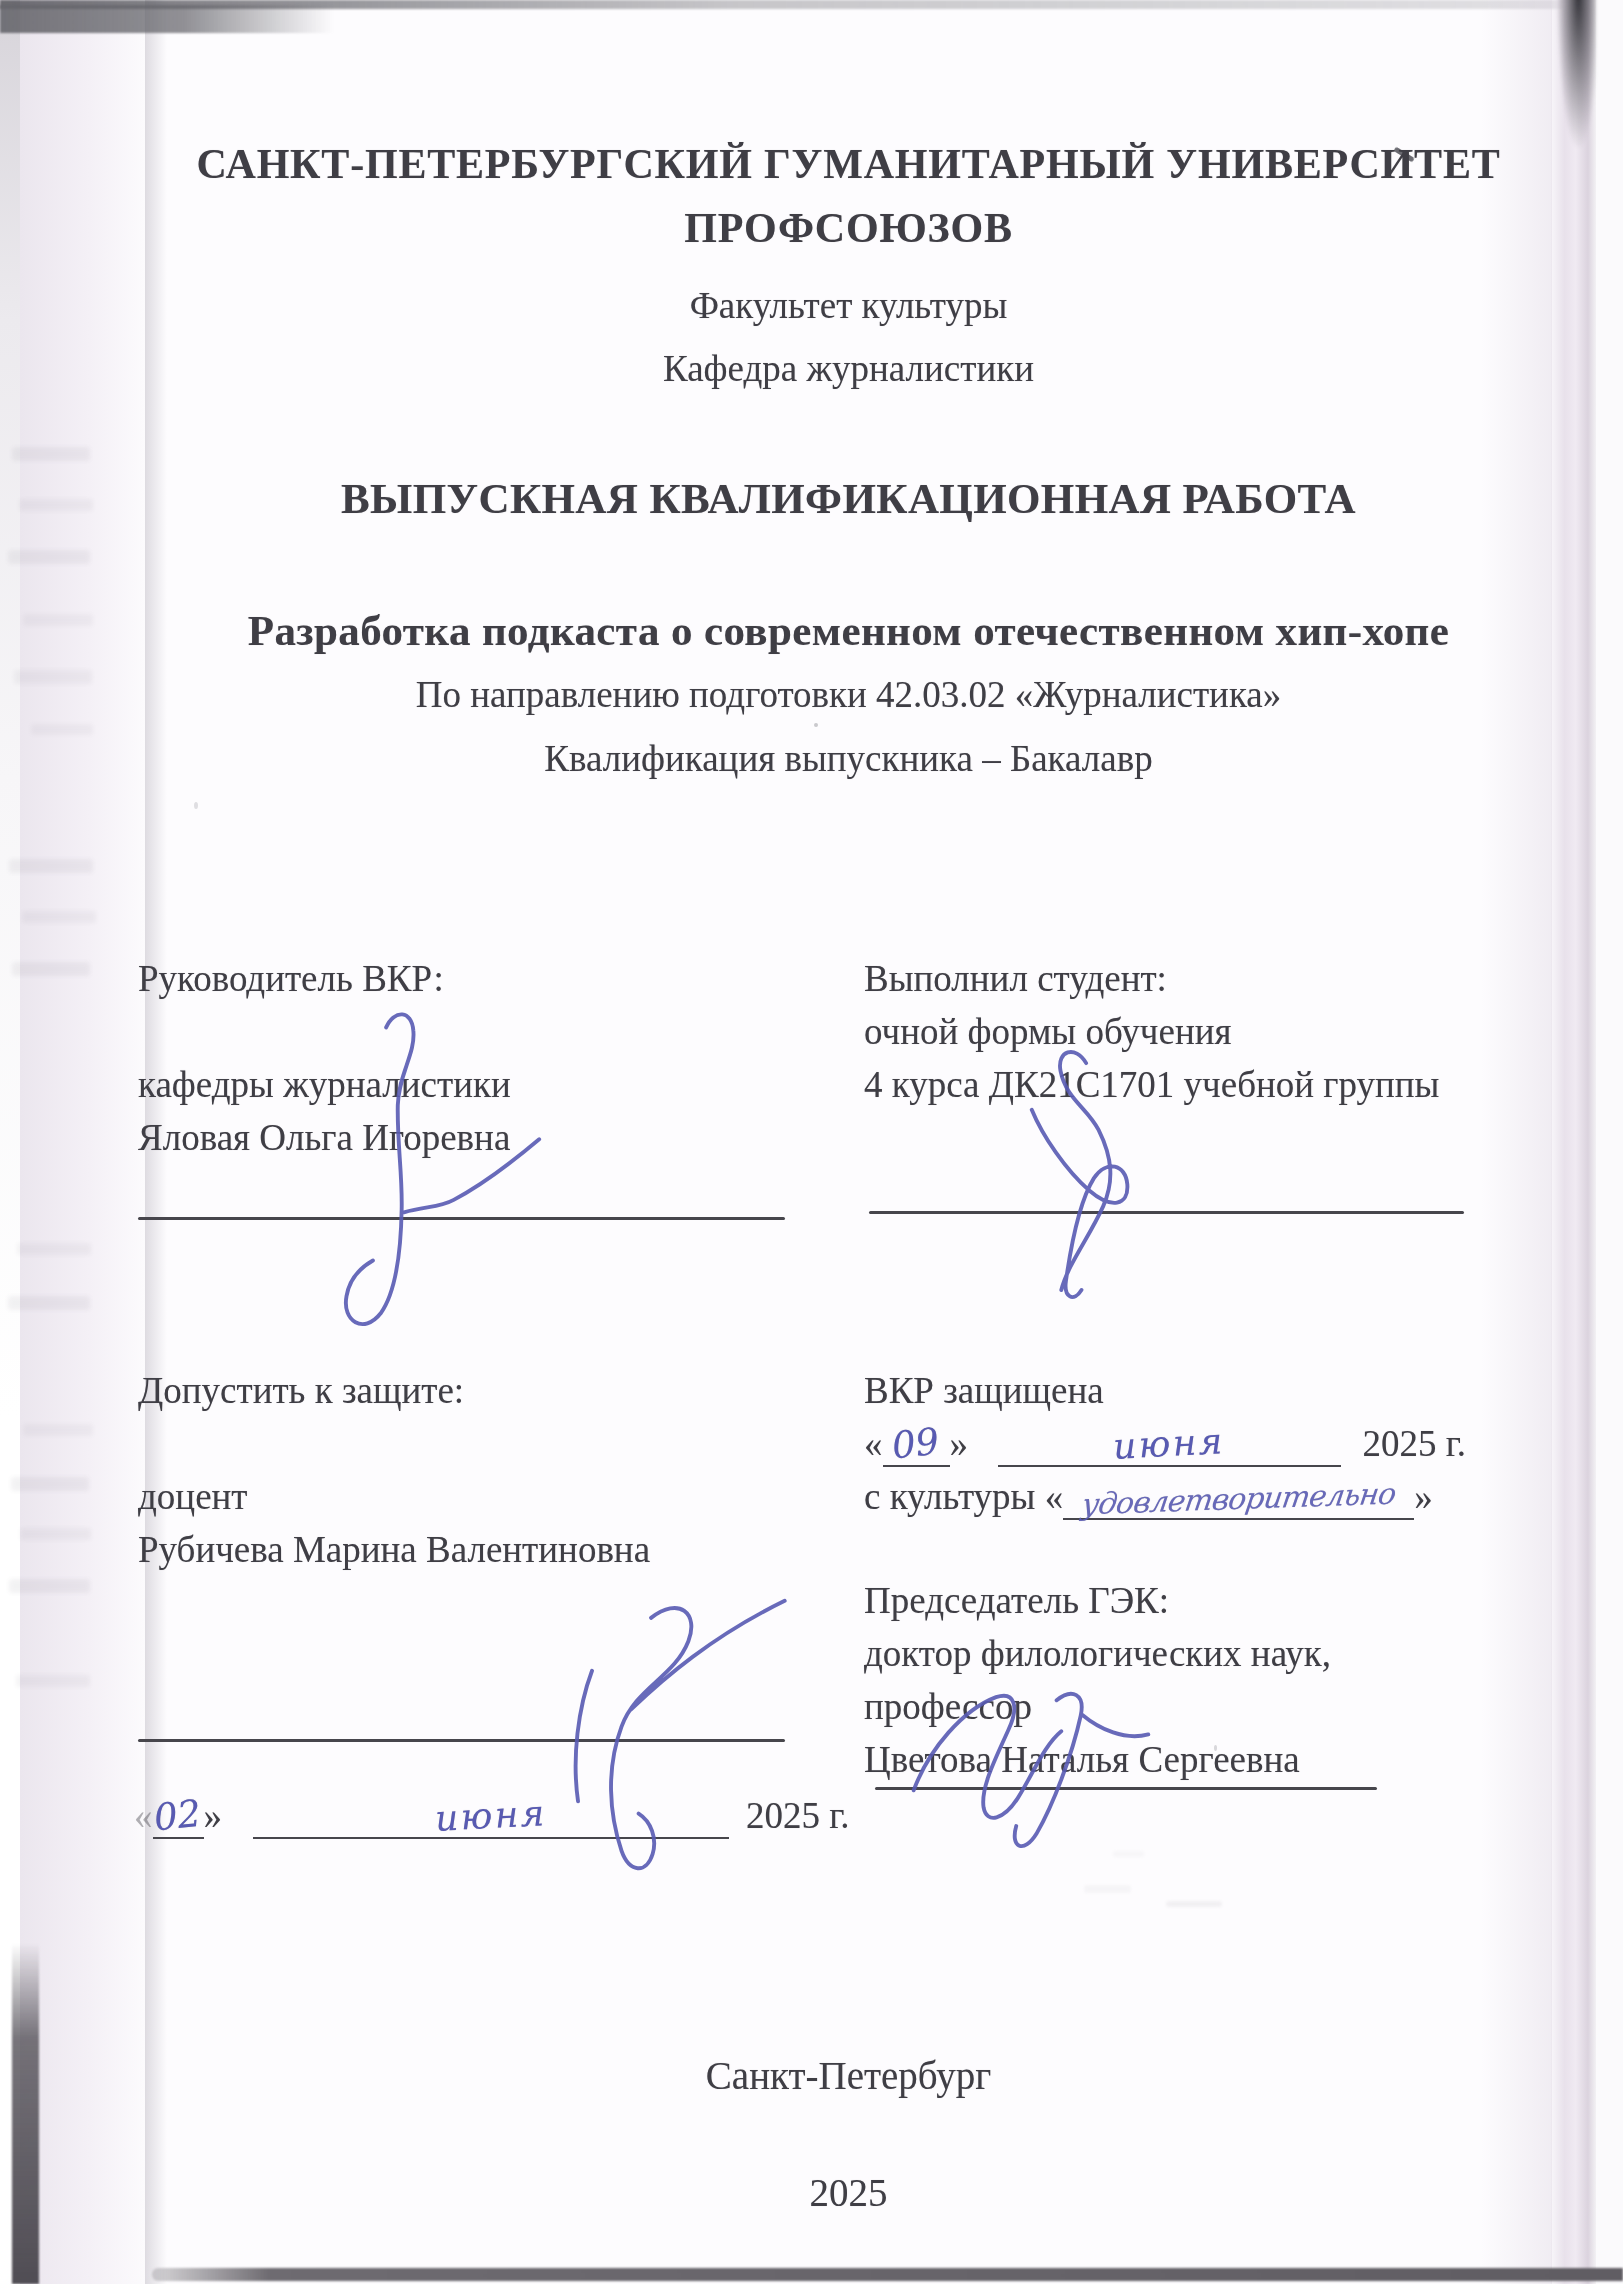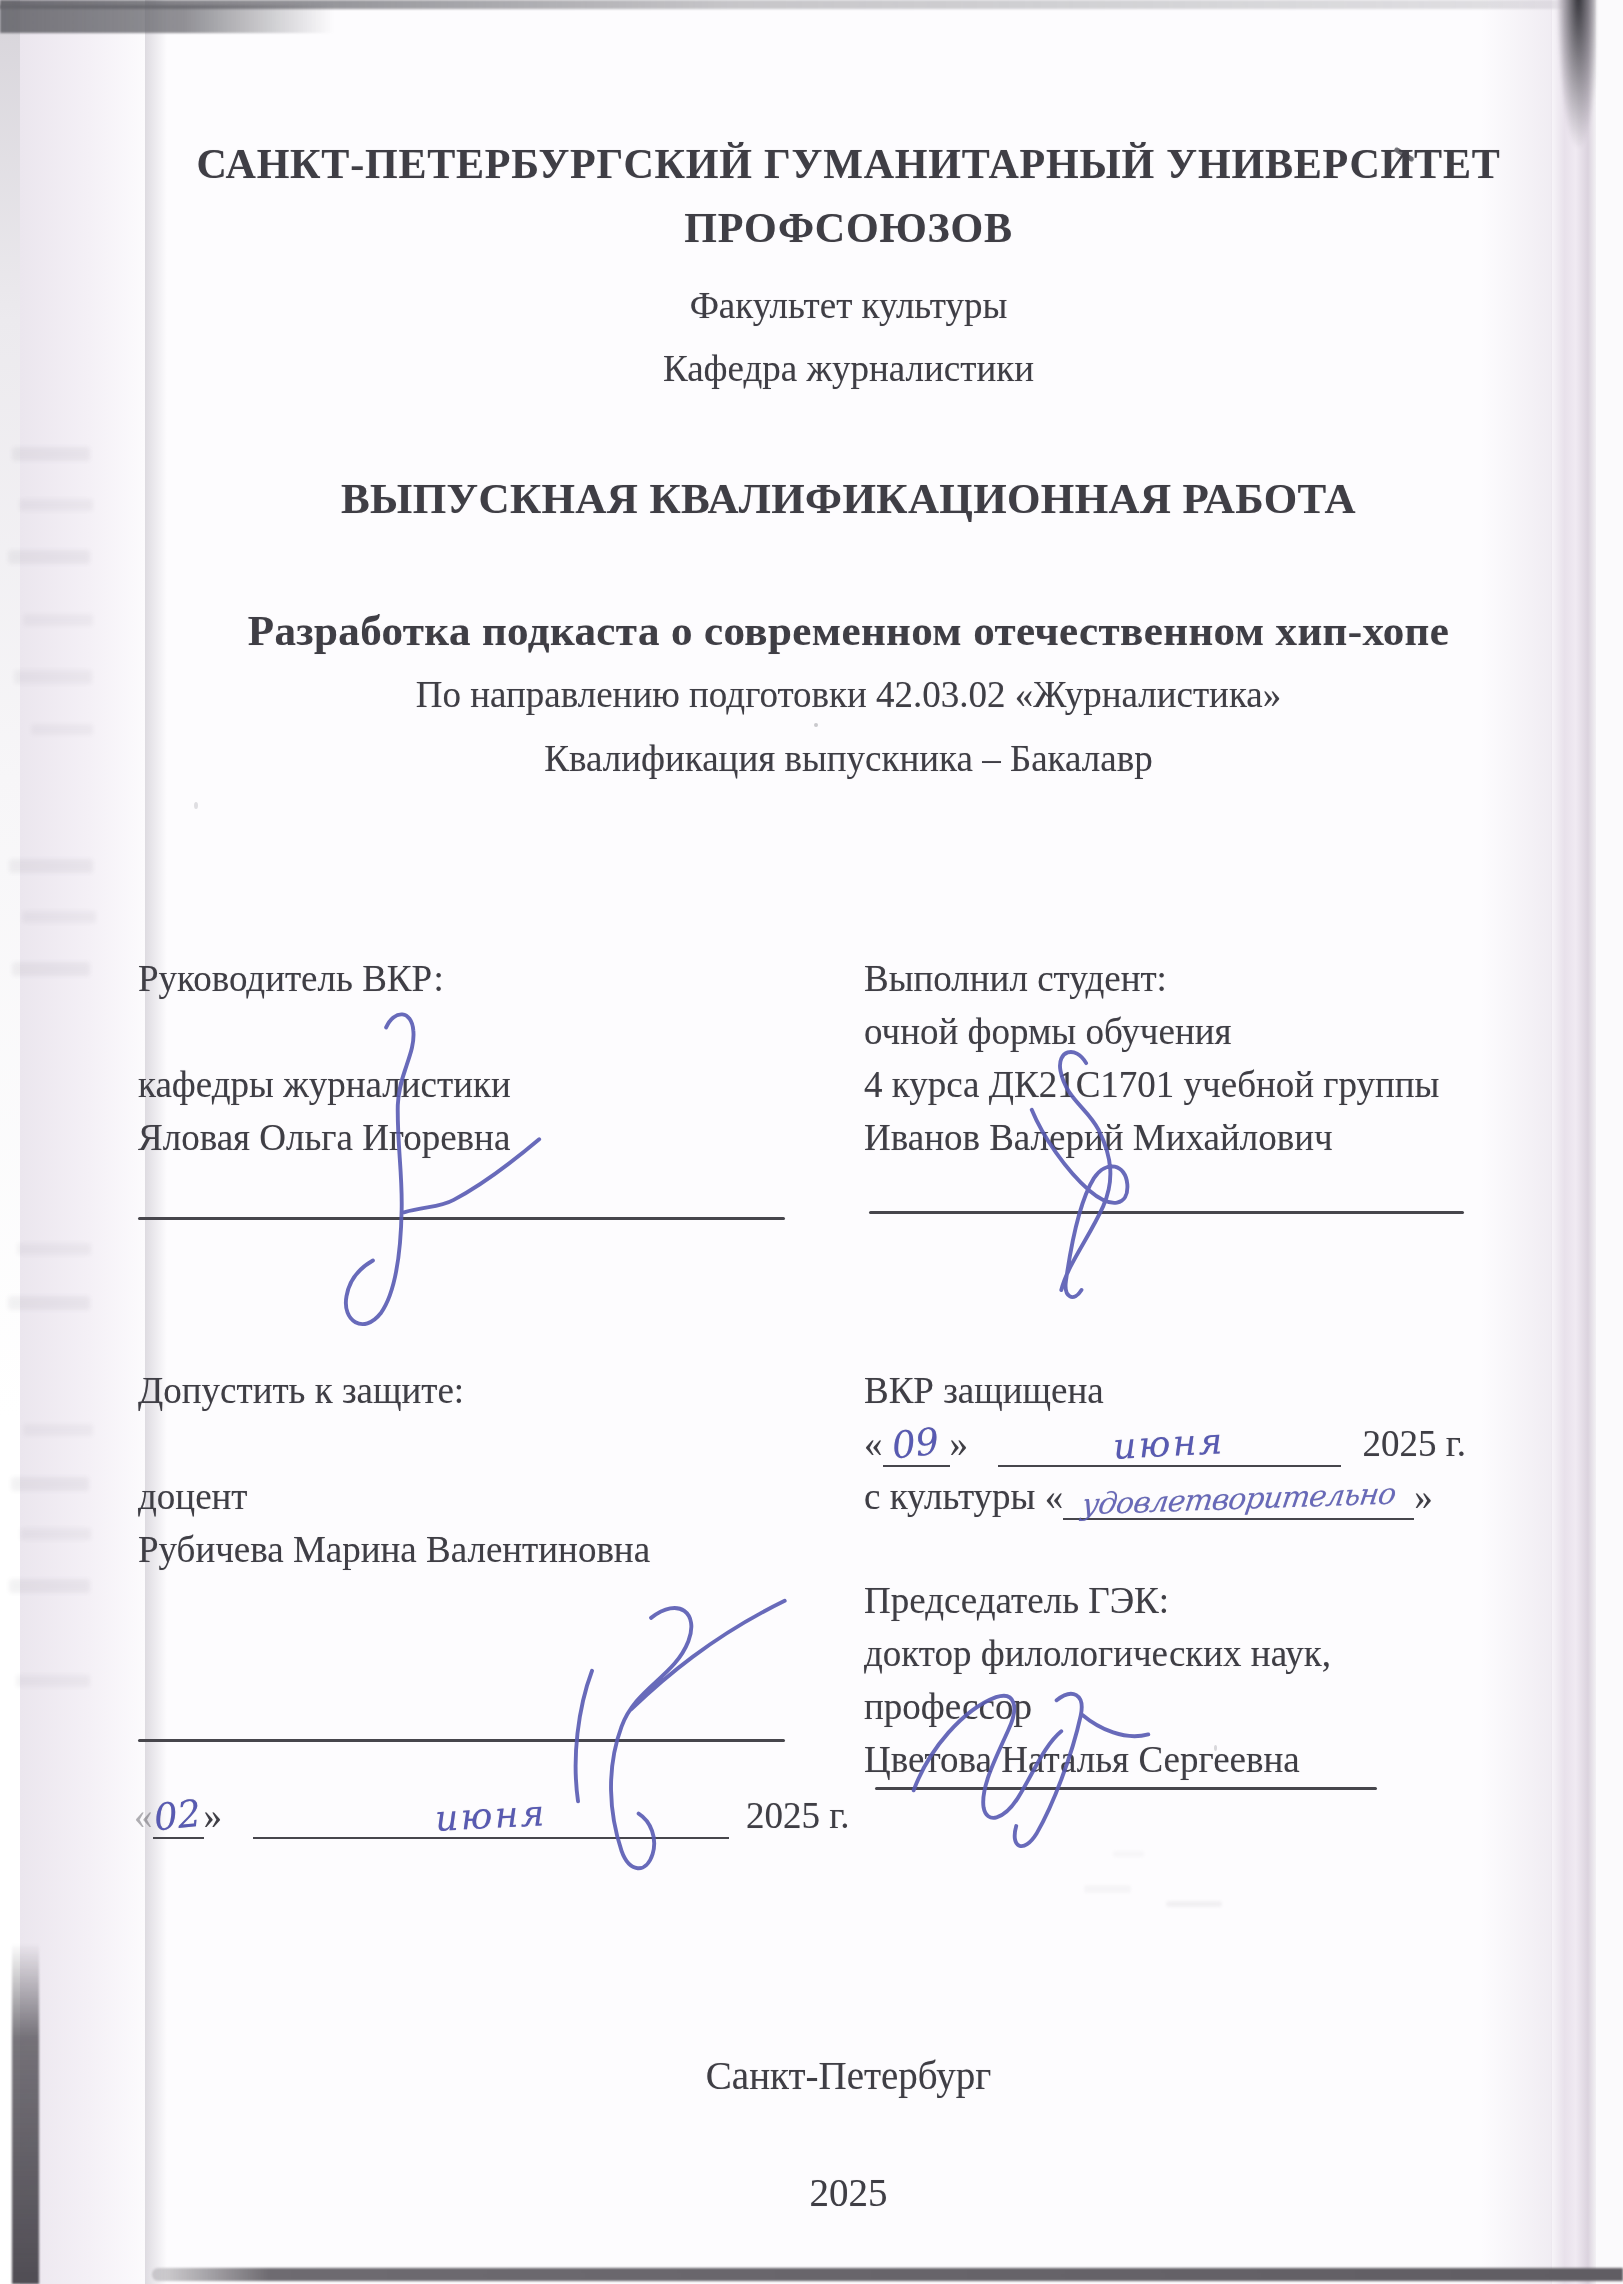--- a/index.html
+++ b/index.html
@@ -119,21 +119,20 @@
   <div class="t centered fs47" style="top:673px">По направлению подготовки 42.03.02 «Журналистика»</div>
   <div class="t centered fs47" style="top:737px">Квалификация выпускника – Бакалавр</div>
 
   <div class="t lcol fs47" style="top:957px">Руководитель ВКР:</div>
   <div class="t lcol fs47" style="top:1063px">кафедры журналистики</div>
   <div class="t lcol fs47" style="top:1116px">Яловая Ольга Игоревна</div>
 
   <div class="t rcol fs47" style="top:957px">Выполнил студент:</div>
   <div class="t rcol fs47" style="top:1010px">очной формы обучения</div>
   <div class="t rcol fs47" style="top:1063px">4 курса ДК21С1701 учебной группы</div>
-  <div class="t rcol fs47" style="top:1116px">Иванов Валерий Михайлович</div>
 
   <div class="rule" style="left:138px;top:1217px;width:647px"></div>
   <div class="rule" style="left:869px;top:1211px;width:595px"></div>
 
   <div class="t lcol fs47" style="top:1369px">Допустить к защите:</div>
   <div class="t lcol fs47" style="top:1475px">доцент</div>
   <div class="t lcol fs47" style="top:1528px">Рубичева Марина Валентиновна</div>
 
   <div class="t rcol fs47" style="top:1369px">ВКР защищена</div>
 

